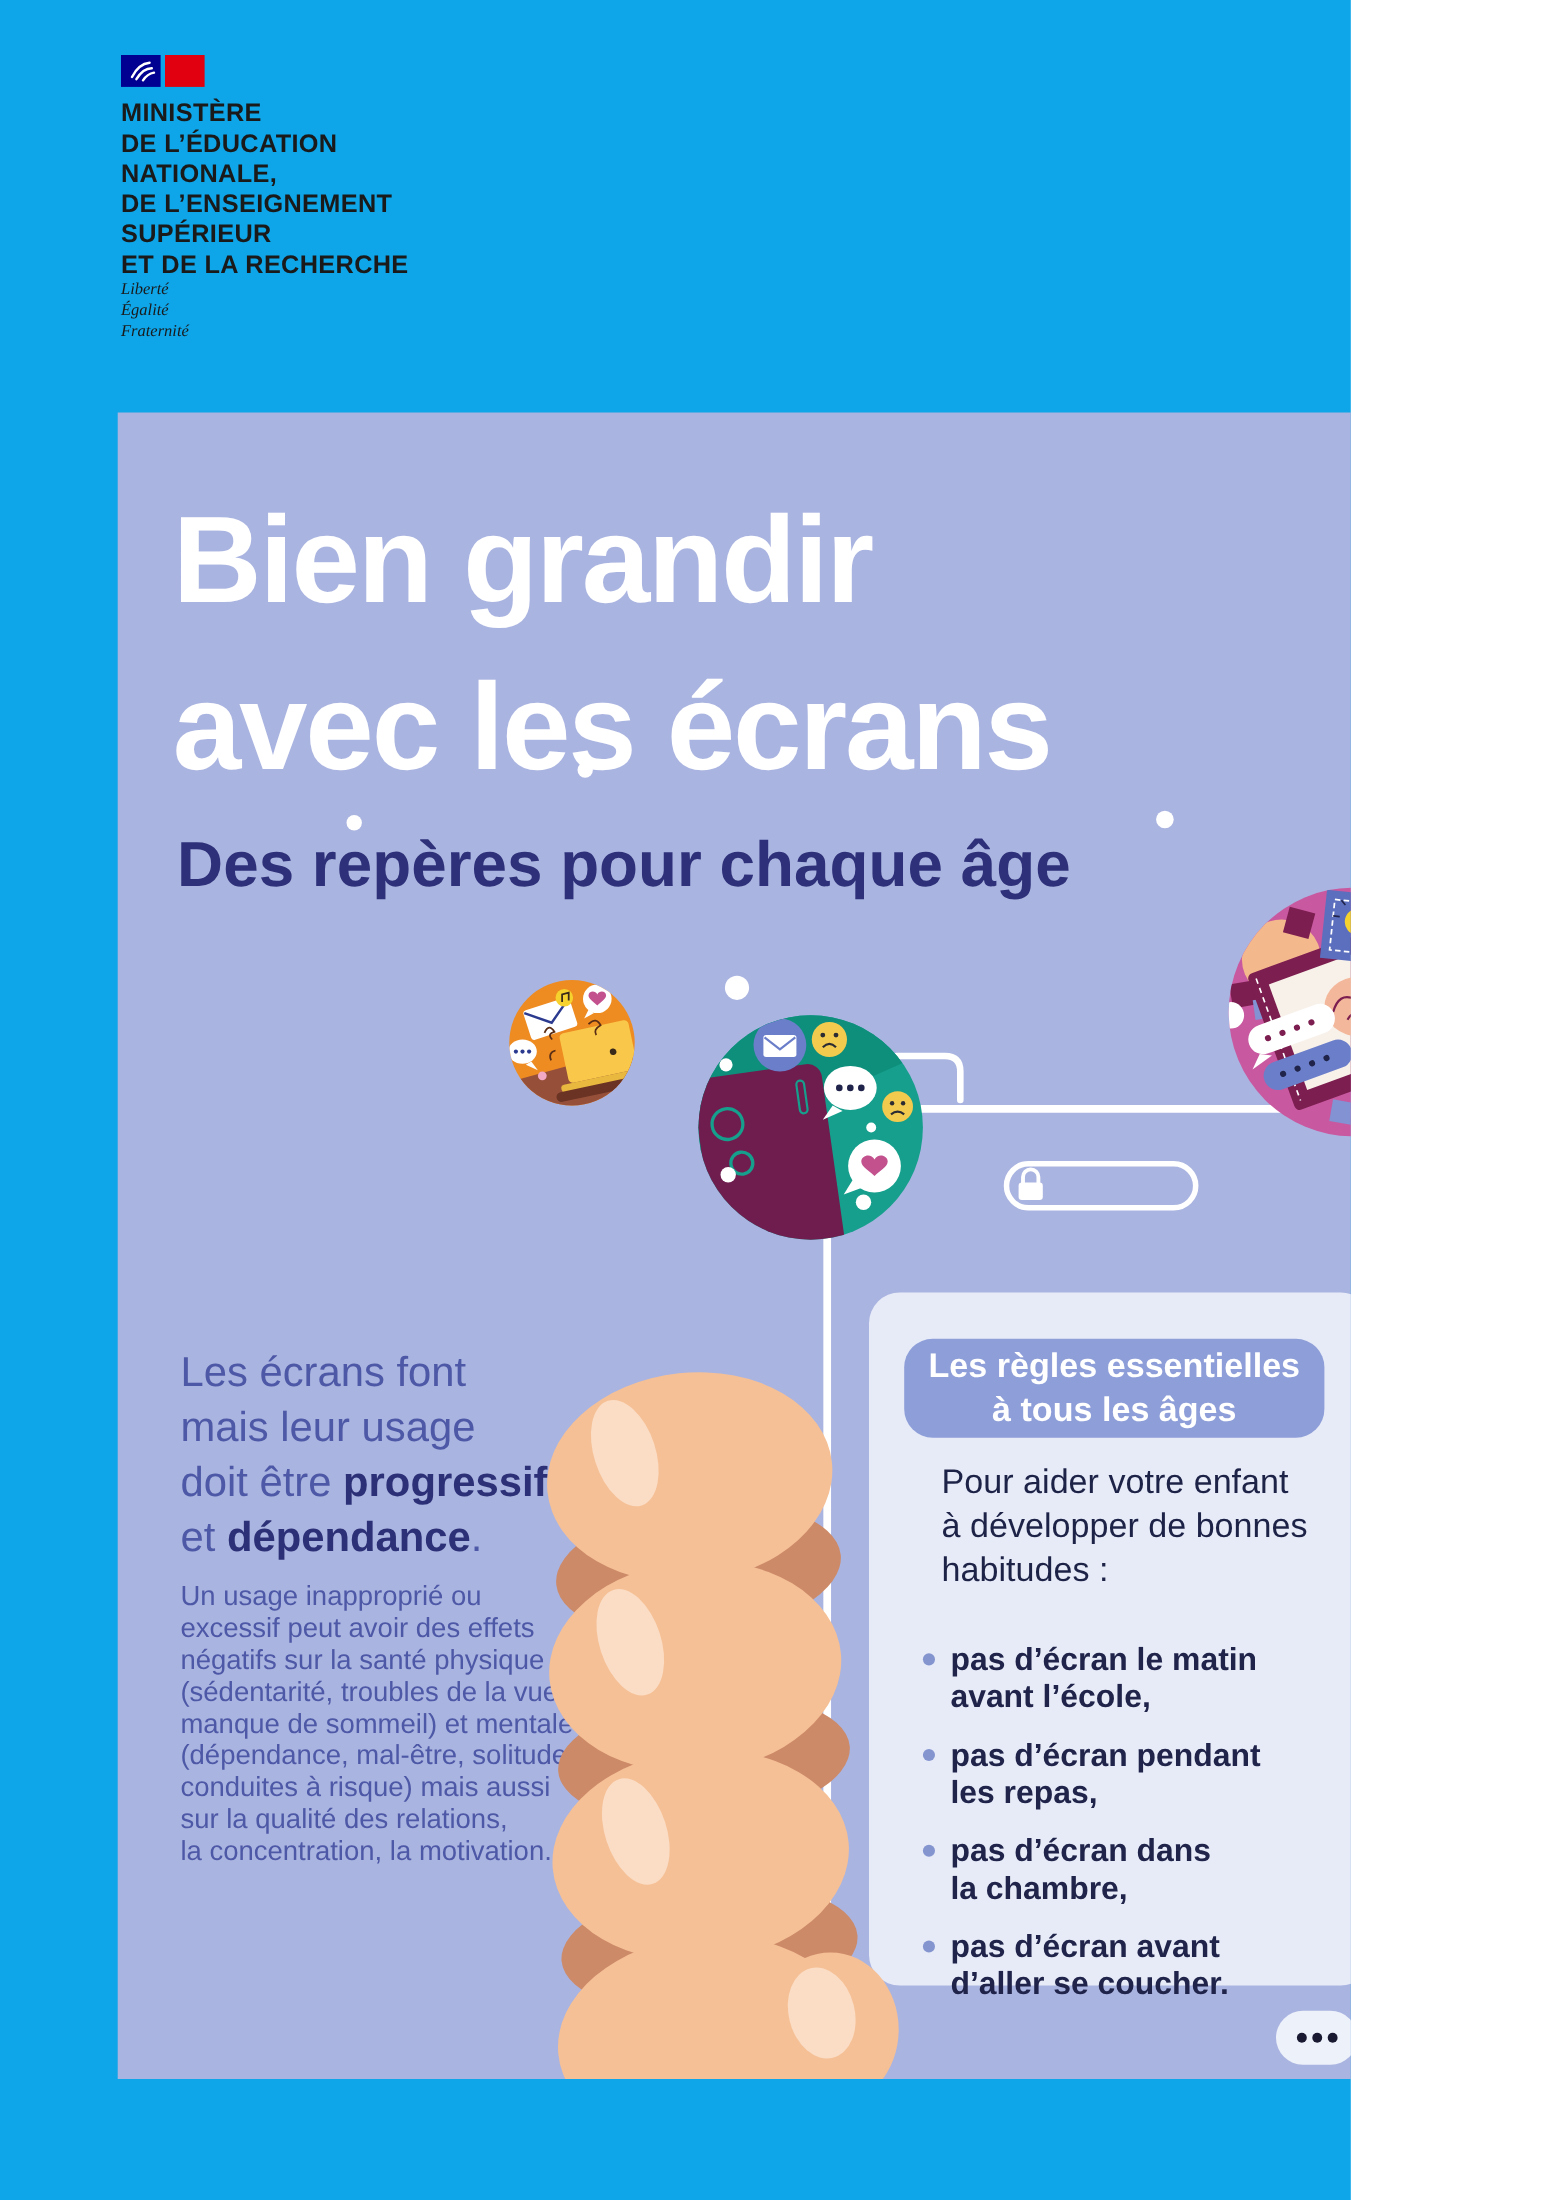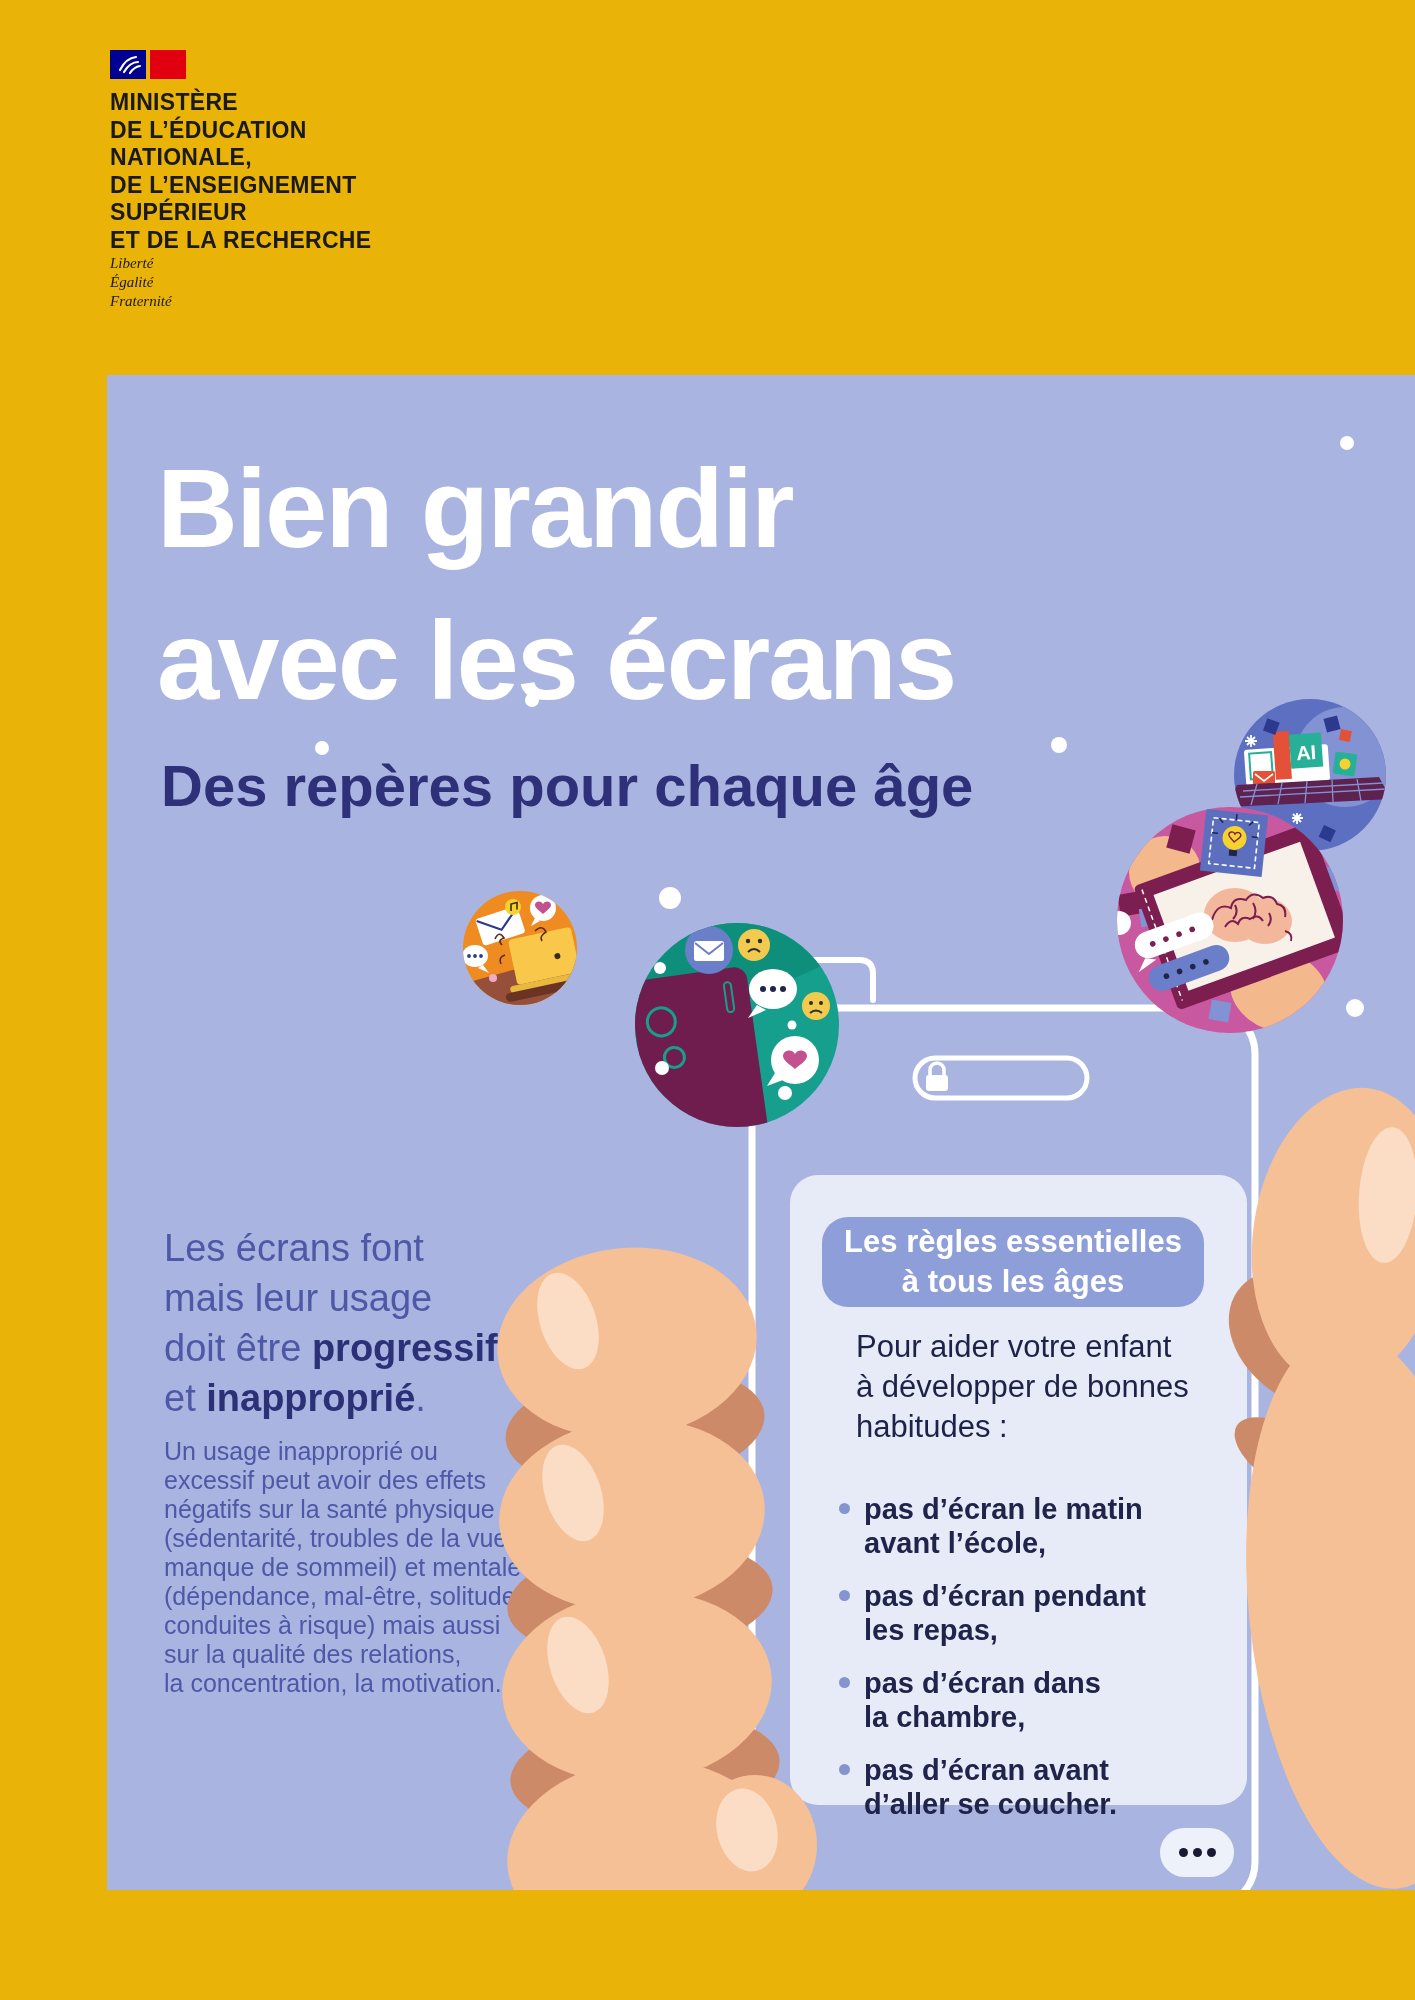--- a/index.html
+++ b/index.html
@@ -1,16 +1,16 @@
 <!DOCTYPE html>
 <html><head>
 <meta charset="utf-8">
 <style>
   html,body{margin:0;padding:0;background:#ffffff;}
-  .page{position:relative;width:1415px;height:2000px;background:#eab308;overflow:hidden;
+  .page{position:relative;width:1228px;height:2000px;background:#0ea5e9;overflow:hidden;
         font-family:"Liberation Sans", sans-serif;}
   
   .gov{position:absolute;left:110px;top:50px;}
   .gov-flag{position:relative;width:76px;height:29px;margin-bottom:10px;}
   .gov-flag .b{position:absolute;left:0;top:0;width:36px;height:29px;background:#000091;}
   .gov-flag .r{position:absolute;right:0;top:0;width:36px;height:29px;background:#e1000f;}
   .gov-flag svg{position:absolute;left:0;top:0;}
   .gov-name{margin-top:4px;color:#1a1a1a;font-weight:bold;font-size:23px;line-height:27.5px;letter-spacing:.3px;}
   .gov-motto{color:#1a1a1a;font-family:"Liberation Serif", serif;font-style:italic;
              font-size:15px;line-height:19px;}
@@ -290,21 +290,21 @@
     <div class="hero-title">
       <div>Bien grandir</div>
       <div>avec les écrans</div>
     </div>
     <div class="hero-subtitle">Des repères pour chaque âge</div>
 
     <div class="intro-heading">
       <div>Les écrans font</div>
       <div>mais leur usage</div>
       <div><span>doit être </span><b>progressif</b></div>
-      <div><span>et </span><b>inapproprié</b><span>.</span></div>
+      <div><span>et </span><b>dépendance</b><span>.</span></div>
     </div>
     <div class="intro-paragraph">Un usage inapproprié ou
 excessif peut avoir des effets
 négatifs sur la santé physique
 (sédentarité, troubles de la vue,
 manque de sommeil) et mentale
 (dépendance, mal-être, solitude,
 conduites à risque) mais aussi
 sur la qualité des relations,
 la concentration, la motivation.</div>

